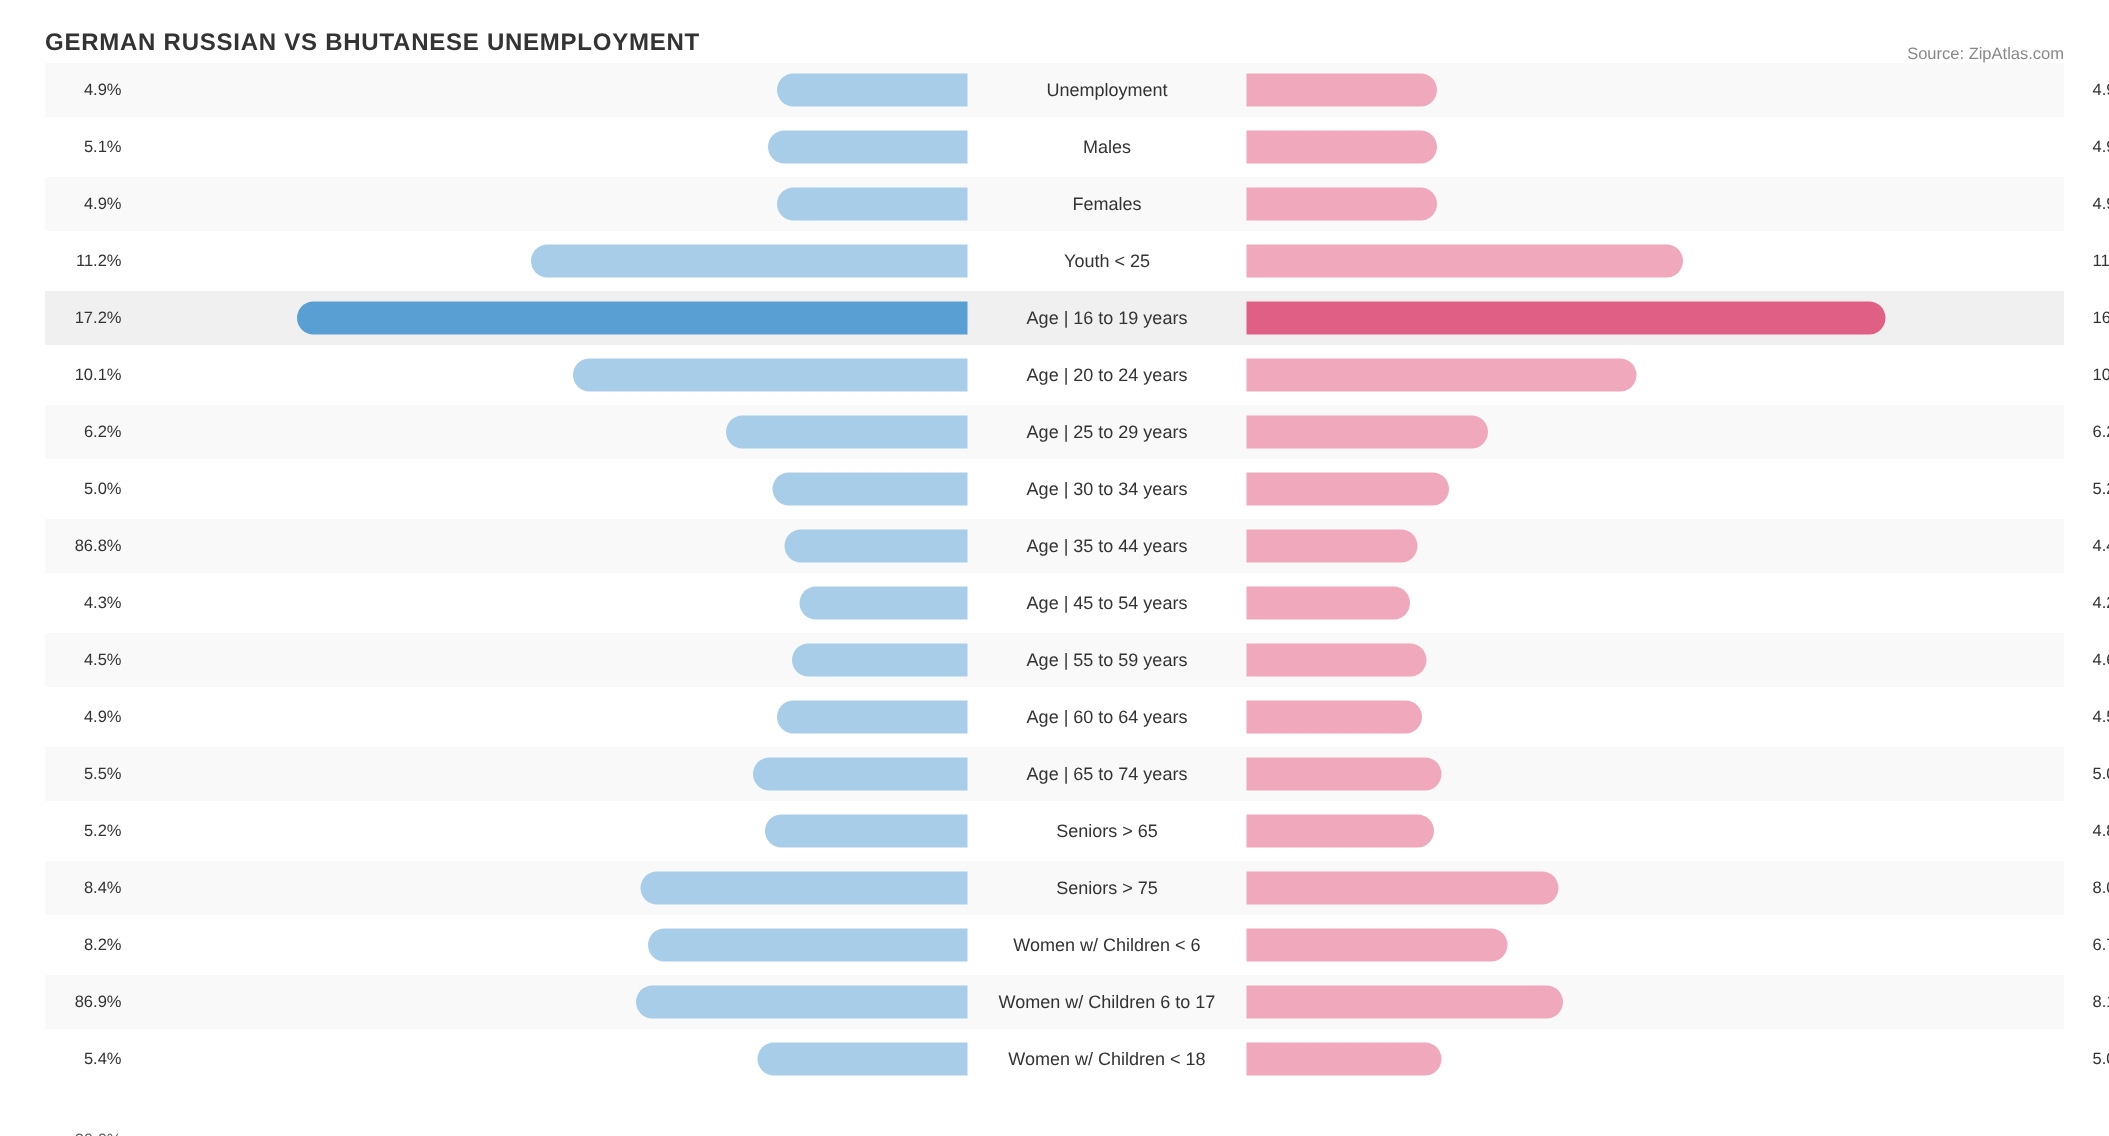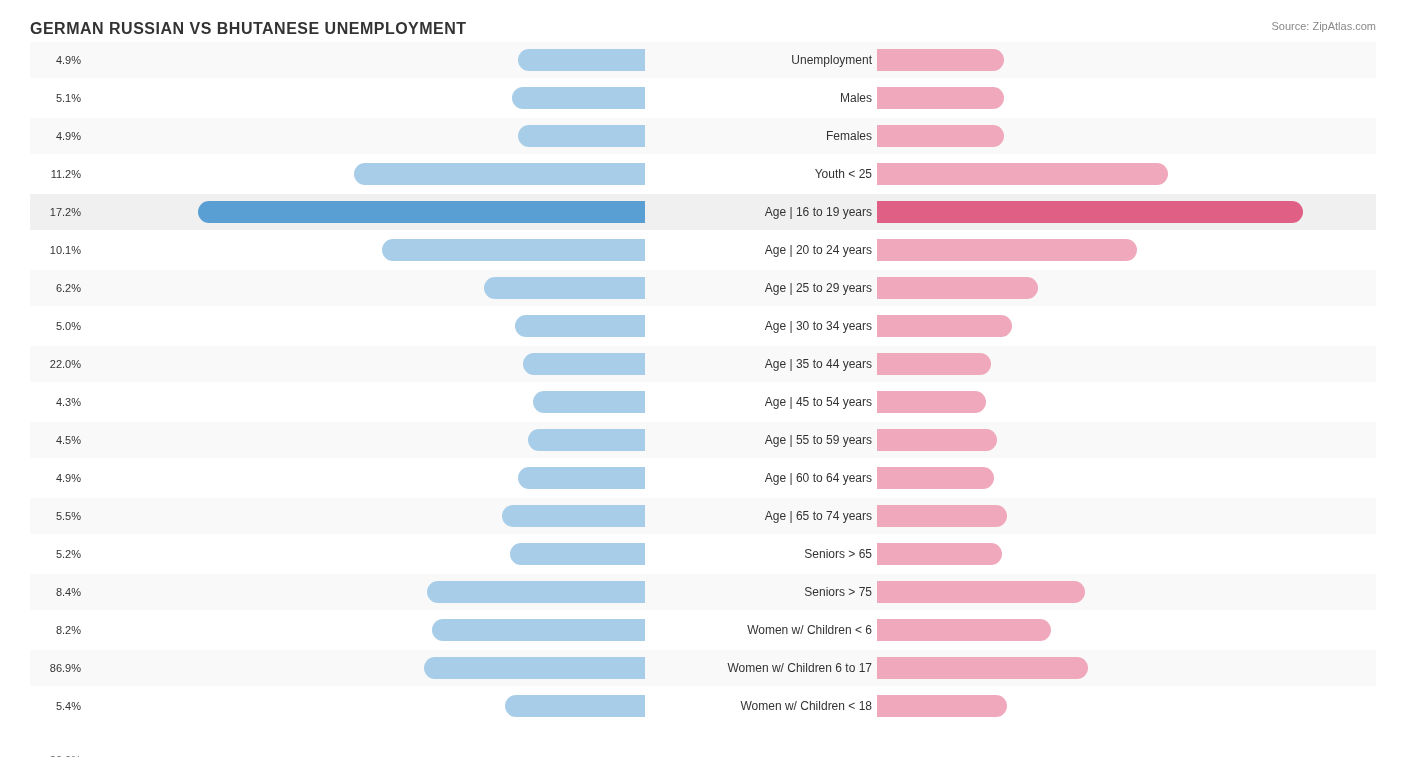--- a/index.html
+++ b/index.html
@@ -61,22 +61,22 @@
       flex-shrink: 0;
     }
     .left-bar {
       height: 22px;
       background: #7fb3d6;
       border-radius: 11px 0 0 11px;
       display: flex;
       align-items: center;
     }
     .label-center {
-      width: 232px;
-      text-align: right;
+      width: 186px;
+      text-align: center;
       font-size: 12px;
       color: #333;
       flex-shrink: 0;
       padding: 0 5px;
       z-index: 2;
     }
     .right-bar-area {
       width: 560px;
       display: flex;
       justify-content: flex-start;
@@ -130,21 +130,21 @@
     }
     
     .highlight-row {
       background: #f0f0f0 !important;
     }
   </style>
 </head>
 <body>
 
 <div class="chart-container">
-  <div style="display:flex; justify-content:space-between; align-items:flex-start;">
+  <div style="display:flex; justify-content:space-between; align-items:flex-end;">
     <div class="chart-title">GERMAN RUSSIAN VS BHUTANESE UNEMPLOYMENT</div>
     <div class="source-line">Source: ZipAtlas.com</div>
   </div>
 
   <div class="chart-area" id="chart-area">
 
   <div class="row ">
     <div class="left-value">4.9%</div>
     <div class="left-bar-area">
       <div class="left-bar" style="width:127px; background:#a8cde8;"></div>
@@ -226,21 +226,21 @@
     <div class="left-bar-area">
       <div class="left-bar" style="width:130px; background:#a8cde8;"></div>
     </div>
     <div class="label-center">Age | 30 to 34 years</div>
     <div class="right-bar-area">
       <div class="right-bar" style="width:135px; background:#f0a8bc;"></div>
     </div>
     <div class="right-value">5.2%</div>
   </div>
       <div class="row ">
-    <div class="left-value">22.0%</div>
+    <div class="left-value">86.8%</div>
     <div class="left-bar-area">
       <div class="left-bar" style="width:122px; background:#a8cde8;"></div>
     </div>
     <div class="label-center">Age | 35 to 44 years</div>
     <div class="right-bar-area">
       <div class="right-bar" style="width:114px; background:#f0a8bc;"></div>
     </div>
     <div class="right-value">4.4%</div>
   </div>
       <div class="row ">

